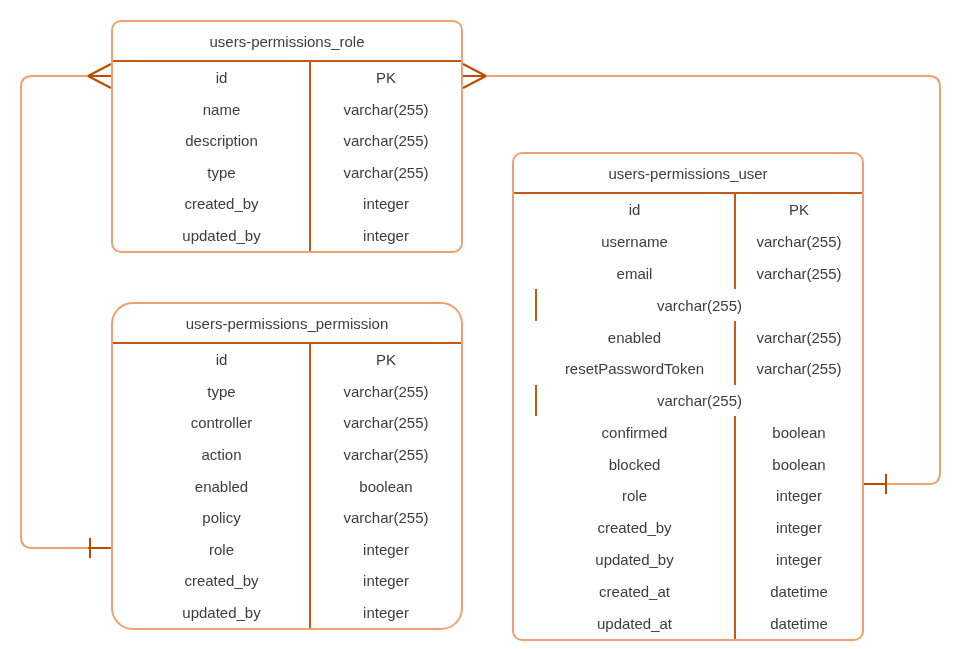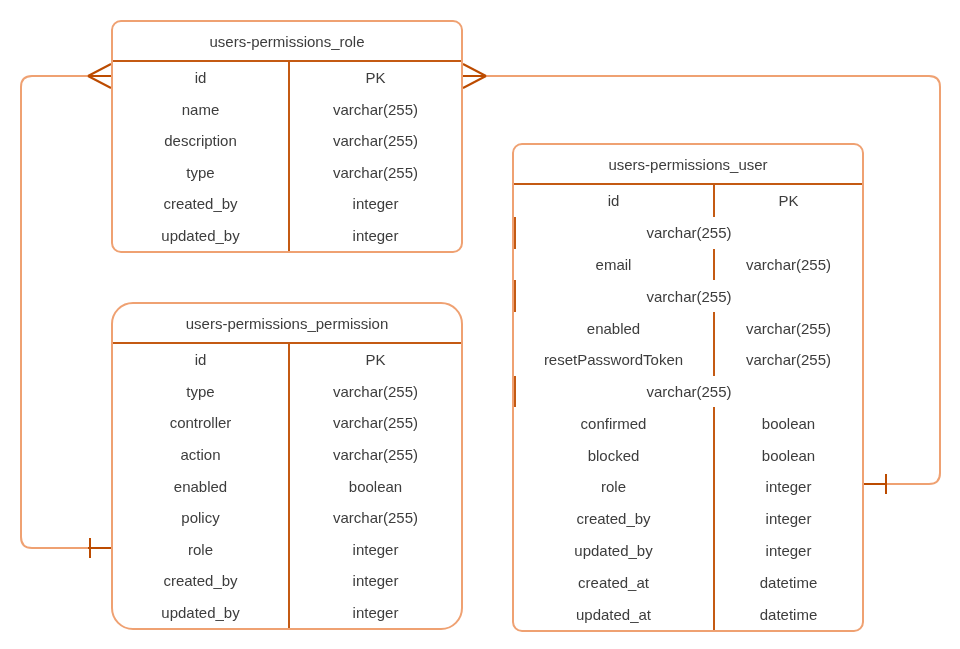--- a/index.html
+++ b/index.html
@@ -43,33 +43,34 @@
     display: flex;
     align-items: center;
     justify-content: center;
     border-bottom: 2px solid var(--divider, #c45a13);
     white-space: nowrap;
   }
   .etable .table-body {
     flex: 1;
     display: flex;
     flex-direction: column;
+    padding-left: 21px;
   }
   .trow { display: flex; flex: 1; }
   .cell {
     display: flex;
     align-items: center;
     justify-content: center;
     white-space: nowrap;
   }
   .cell.name { flex: 0 0 var(--namecol, 175px); }
   .cell.type { flex: 1; border-left: 2px solid var(--divider, #c45a13); }
   #table-role       { left: 111px; top: 20px;  width: 352px; height: 233px; --namecol: 175px; }
   #table-permission { left: 111px; top: 302px; width: 352px; height: 328px; border-radius: 22px; --namecol: 175px; }
-  #table-user       { left: 512px; top: 143px; width: 352px; height: 489px; --namecol: 199px; }
+  #table-user       { left: 512px; top: 152px; width: 352px; height: 489px; --namecol: 199px; }
 </style>
 </head>
 <body>
 
 <div class="canvas">
 
   <svg class="edges" viewBox="0 0 960 649">
     <g>
       <path class="edge-path" d="M 88 76 H 32 Q 21 76 21 87 V 537 Q 21 548 32 548 H 111"></path>
       <path class="edge-marker" d="M 111 64 L 88 76 M 111 76 L 88 76 M 111 88 L 88 76"></path>
@@ -155,20 +156,21 @@
   </div>
 
   <div class="etable" id="table-user">
     <div class="table-header">users-permissions_user</div>
     <div class="table-body">
         <div class="trow">
           <div class="cell name">id</div>
           <div class="cell type">PK</div>
         </div>
         <div class="trow">
+          <div class="cell name">username</div>
           <div class="cell type">varchar(255)</div>
         </div>
         <div class="trow">
           <div class="cell name">email</div>
           <div class="cell type">varchar(255)</div>
         </div>
         <div class="trow">
           <div class="cell type">varchar(255)</div>
         </div>
         <div class="trow">

